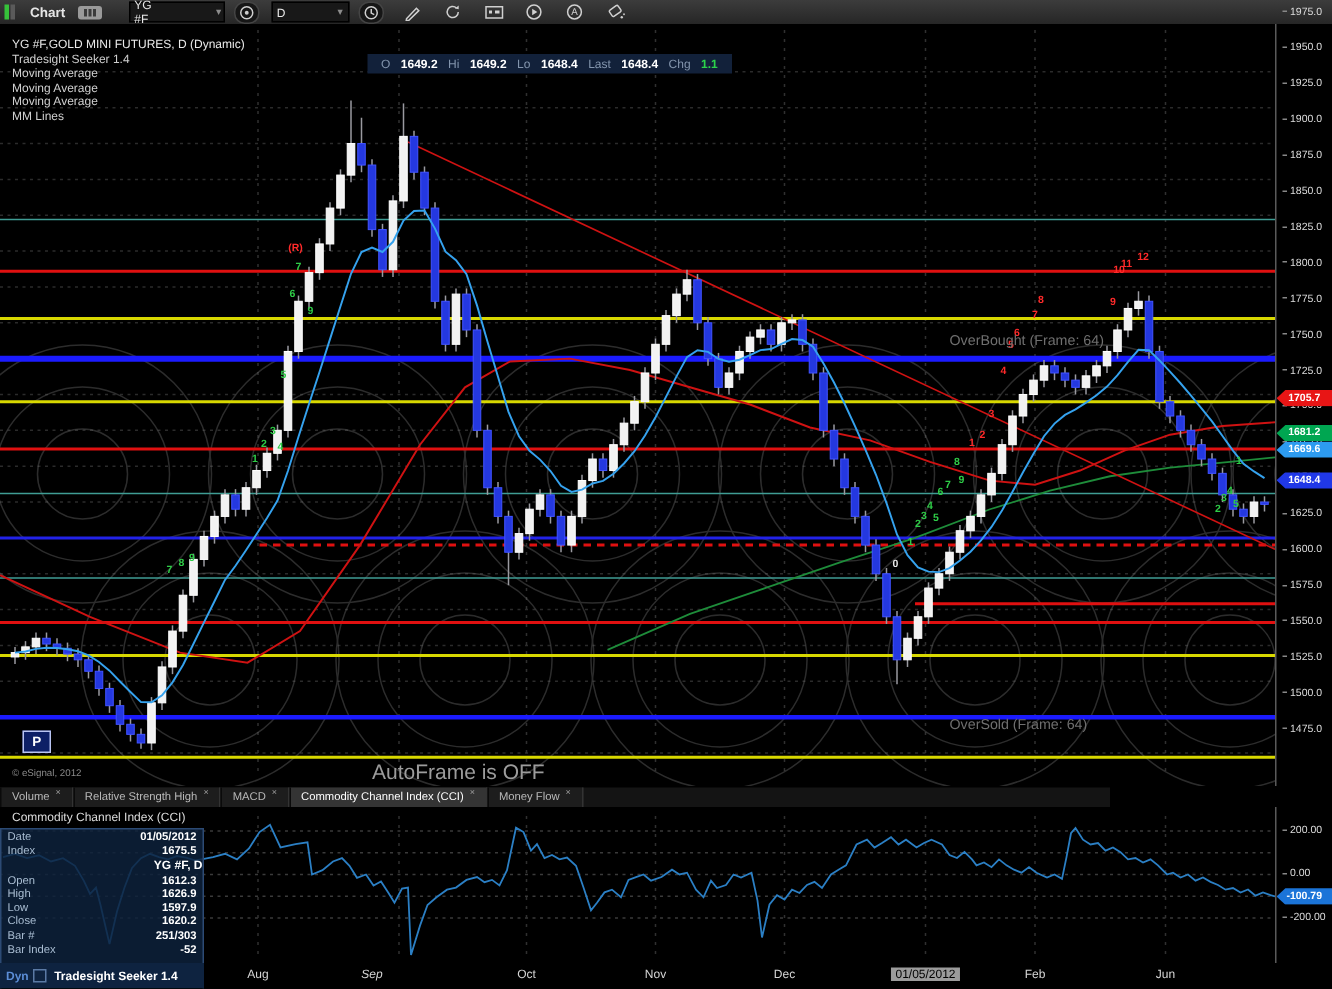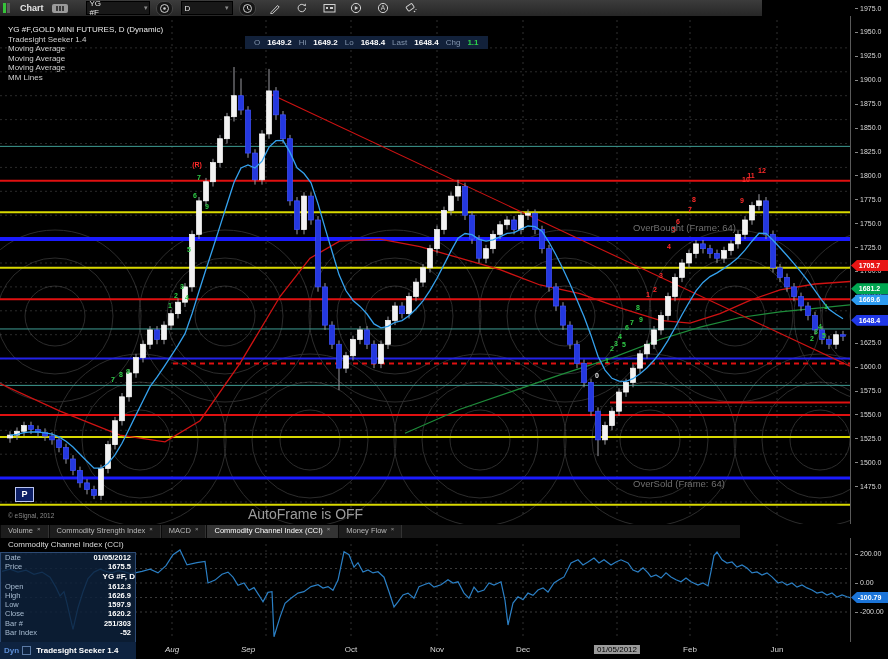--- a/index.html
+++ b/index.html
@@ -1,19 +1,19 @@
 <!DOCTYPE html>
 <html><head>
 <meta charset="utf-8">
 <style>
   html,body{margin:0;padding:0;background:#000;}
   #win{position:relative;width:888px;height:659px;background:#000;overflow:hidden;
        font-family:"Liberation Sans",sans-serif;-webkit-font-smoothing:antialiased;}
   
-  #titlebar{position:absolute;left:0;top:0;width:762px;height:16px;
+  #titlebar{position:absolute;left:0;top:0;width:888px;height:16px;
     background:linear-gradient(#3c3c3c,#262626);border-bottom:1px solid #0a0a0a;
     display:flex;align-items:center;gap:4px;}
   .meter{display:flex;gap:1px;margin-left:3px;}
   .meter i{display:block;width:3px;height:10px;}
   .meter .g{background:#36c23a;} .meter .d{background:#5a5a5a;}
   .appname{color:#e6e6e6;font-size:9px;font-weight:bold;margin-left:6px;}
   .badge{width:16px;height:9px;background:#9a9a9a;border-radius:2px;margin-left:4px;
     display:flex;align-items:center;justify-content:center;gap:1px;}
   .badge i{display:block;width:2px;height:5px;background:#3b3b3b;}
   .combo{height:12px;background:#181818;border:1px solid #000;color:#e8e8e8;font-size:8px;
@@ -565,21 +565,21 @@
     <div id="copyright">© eSignal, 2012</div>
     <div id="autoframe">AutoFrame is OFF</div>
   </div>
 
   <div id="tabs">
     <div class="tab">
         <span>Volume</span>
         <sup>×</sup>
       </div>
     <div class="tab">
-        <span>Commodity Strength Index</span>
+        <span>Relative Strength High</span>
         <sup>×</sup>
       </div>
     <div class="tab">
         <span>MACD</span>
         <sup>×</sup>
       </div>
     <div class="tab active">
         <span>Commodity Channel Index (CCI)</span>
         <sup>×</sup>
       </div>
@@ -606,21 +606,21 @@
         <line x1="777" x2="777" y1="6" y2="100" stroke="#303030" stroke-width="1" stroke-dasharray="2 4"></line>
         <path d="M2 33.4 L10 31.2 L18 34.1 L26 32.2 L34 36.3 L42 34.1 L50 39.2 L56 49.4 L60 58.0 L64 53.7 L67 65.3 L70 78.3 L73 91.4 L78 69.7 L83 53.7 L88 40.6 L94 34.1 L100 31.2 L106 33.4 L112 34.9 L118 32.7 L124 33.7 L130 35.6 L136 34.6 L142 33.4 L150 31.2 L158 34.9 L166 27.6 L173 16.7 L180 11.9 L187 26.9 L197 24.7 L205 23.5 L208 45.0 L215 42.1 L222 36.3 L228 34.1 L233 39.2 L238 47.2 L244 45.0 L249 52.3 L254 49.6 L259 57.3 L263 63.8 L268 54.4 L272 53.7 L274 98.7 L280 79.1 L285 65.3 L291 60.2 L298 55.1 L304 53.7 L311 48.6 L318 46.7 L323 50.1 L328 48.6 L333 52.3 L338 42.1 L344 13.8 L349 16.7 L354 29.1 L358 24.7 L363 34.1 L368 32.0 L373 34.9 L378 33.7 L384 39.2 L389 53.7 L394 68.9 L398 63.8 L403 56.9 L408 55.1 L414 60.2 L419 48.6 L424 46.7 L429 45.0 L434 49.1 L441 46.7 L448 41.8 L453 45.0 L458 43.8 L464 55.1 L469 60.2 L474 49.1 L478 54.0 L484 52.0 L489 45.0 L494 47.0 L501 43.8 L505 62.4 L508 87.0 L513 65.0 L518 58.8 L523 61.7 L528 55.1 L533 57.3 L538 52.0 L543 49.9 L548 54.0 L554 45.0 L559 41.8 L564 38.9 L571 25.0 L578 21.8 L583 27.0 L588 24.0 L594 20.1 L599 25.0 L604 21.8 L611 27.0 L616 24.0 L621 21.8 L628 25.0 L633 32.0 L638 34.0 L643 29.9 L648 34.9 L651 38.9 L656 37.0 L661 40.1 L666 34.9 L671 38.9 L676 41.8 L681 43.8 L686 40.1 L691 43.8 L698 47.0 L703 45.0 L708 47.9 L711 33.4 L714 17.5 L717 14.0 L722 21.8 L727 25.0 L732 24.0 L737 29.1 L742 27.0 L747 30.1 L752 34.9 L757 34.0 L762 37.0 L767 34.9 L772 38.9 L778 45.0 L782 43.8 L787 47.0 L792 45.0 L797 49.1 L802 47.0 L807 49.9 L812 52.0 L817 55.1 L822 54.0 L827 57.0 L832 55.0 L837 59.1 L842 57.0 L847 58.8 L850 59.6" stroke="#2b7fc4" fill="none" stroke-width="1.2"></path>
       </svg>
     <div id="cci-title">Commodity Channel Index (CCI)</div>
     <div id="cci-box">
       <div class="row">
           <span>Date</span>
           <b>01/05/2012</b>
         </div>
       <div class="row">
-          <span>Price</span>
+          <span>Index</span>
           <b>1675.5</b>
         </div>
       <div class="sym">YG #F, D</div>
       <div class="row">
           <span>Open</span>
           <b>1612.3</b>
         </div>
       <div class="row">
           <span>High</span>
           <b>1626.9</b>
@@ -649,21 +649,21 @@
       <div class="tick" style="top: 70px;"><i></i>-200.00</div>
       <div class="tag" style="top: 54.1146px; background: rgb(27, 116, 216);">-100.79</div>
     </div>
 
   <div id="xaxis">
     <div id="status-left">
       <span class="dyn">Dyn</span>
       <span class="lock"></span>
       <span class="brand">Tradesight Seeker 1.4</span>
     </div>
-  <div class="month" style="left: 172px; font-style: italic;">Aug</div>
+  <div class="month" style="left: 172px;">Aug</div>
       <div class="month" style="left: 248px; font-style: italic;">Sep</div>
       <div class="month" style="left: 351px;">Oct</div>
       <div class="month" style="left: 437px;">Nov</div>
       <div class="month" style="left: 523px;">Dec</div>
       <div class="month hl" style="left: 617px;">01/05/2012</div>
       <div class="month" style="left: 690px;">Feb</div>
       <div class="month" style="left: 777px;">Jun</div>
     </div>
 
 </div>

